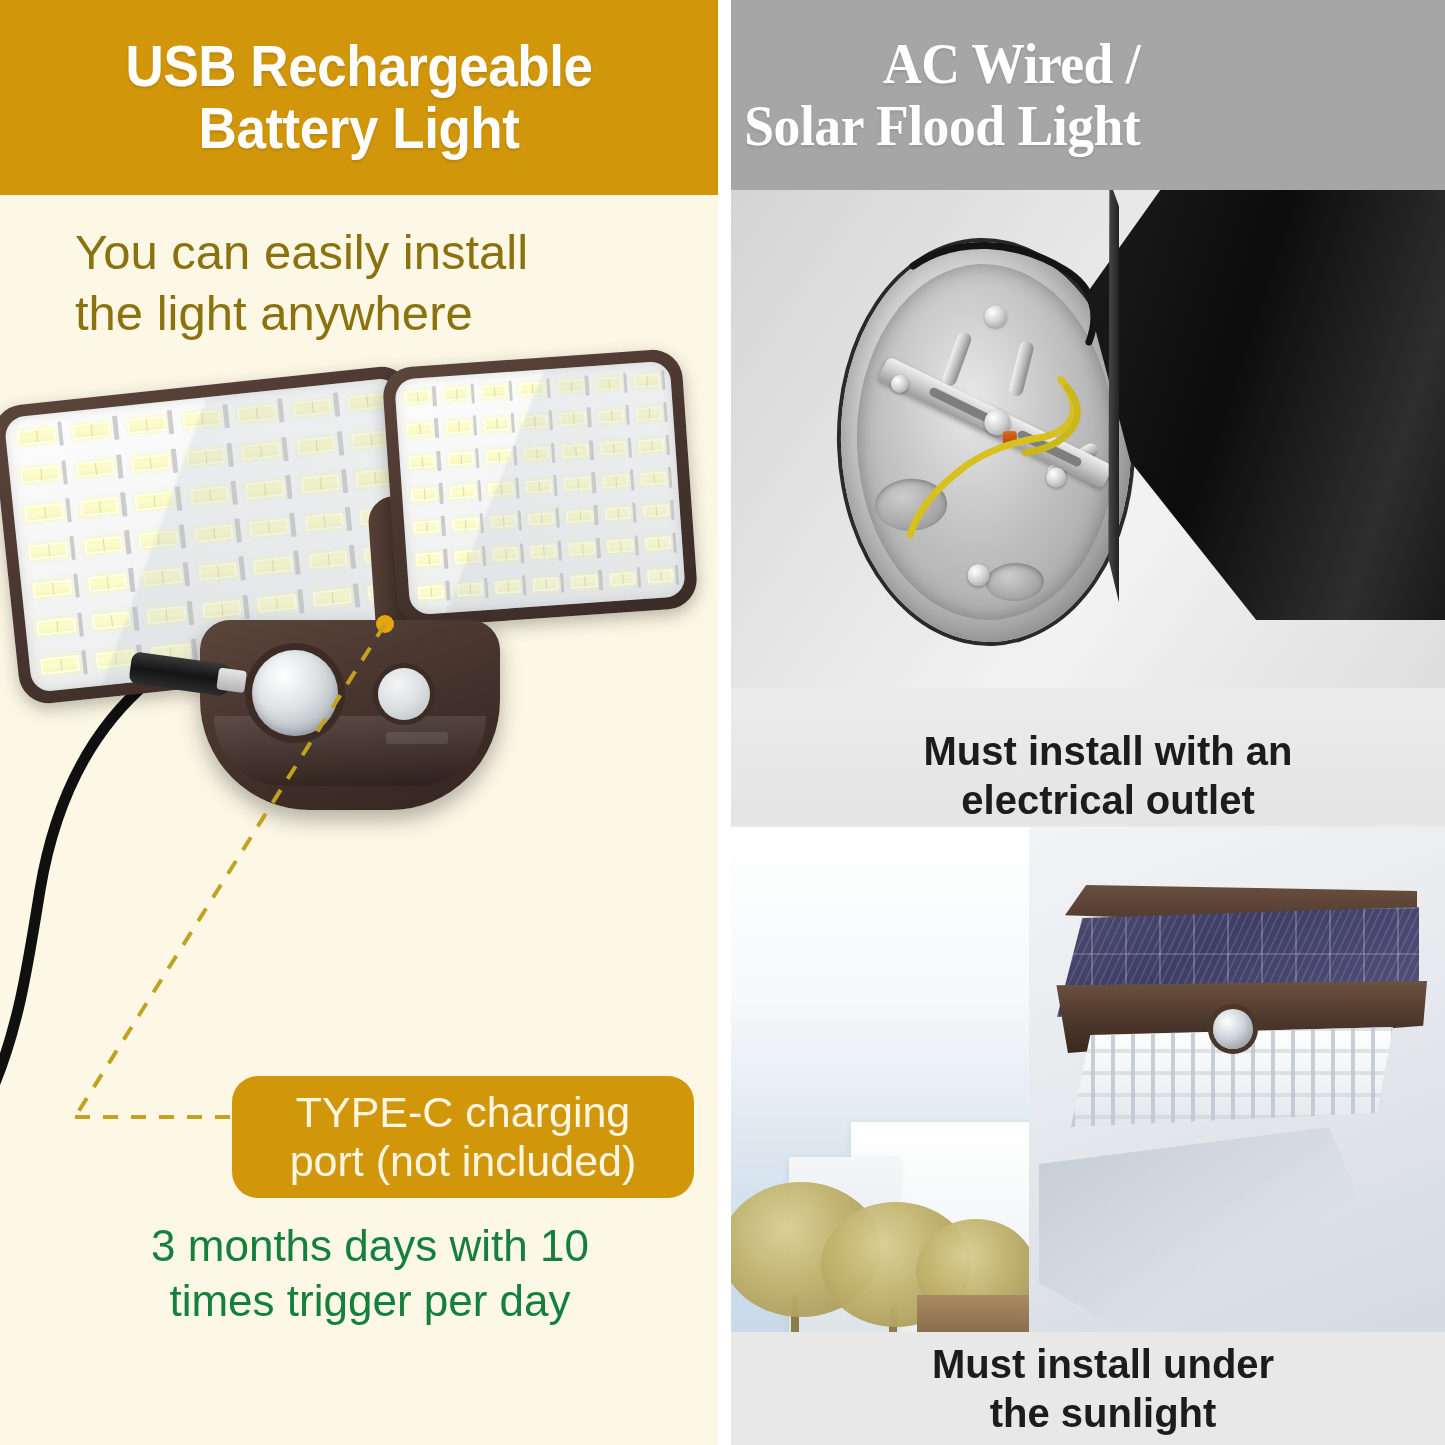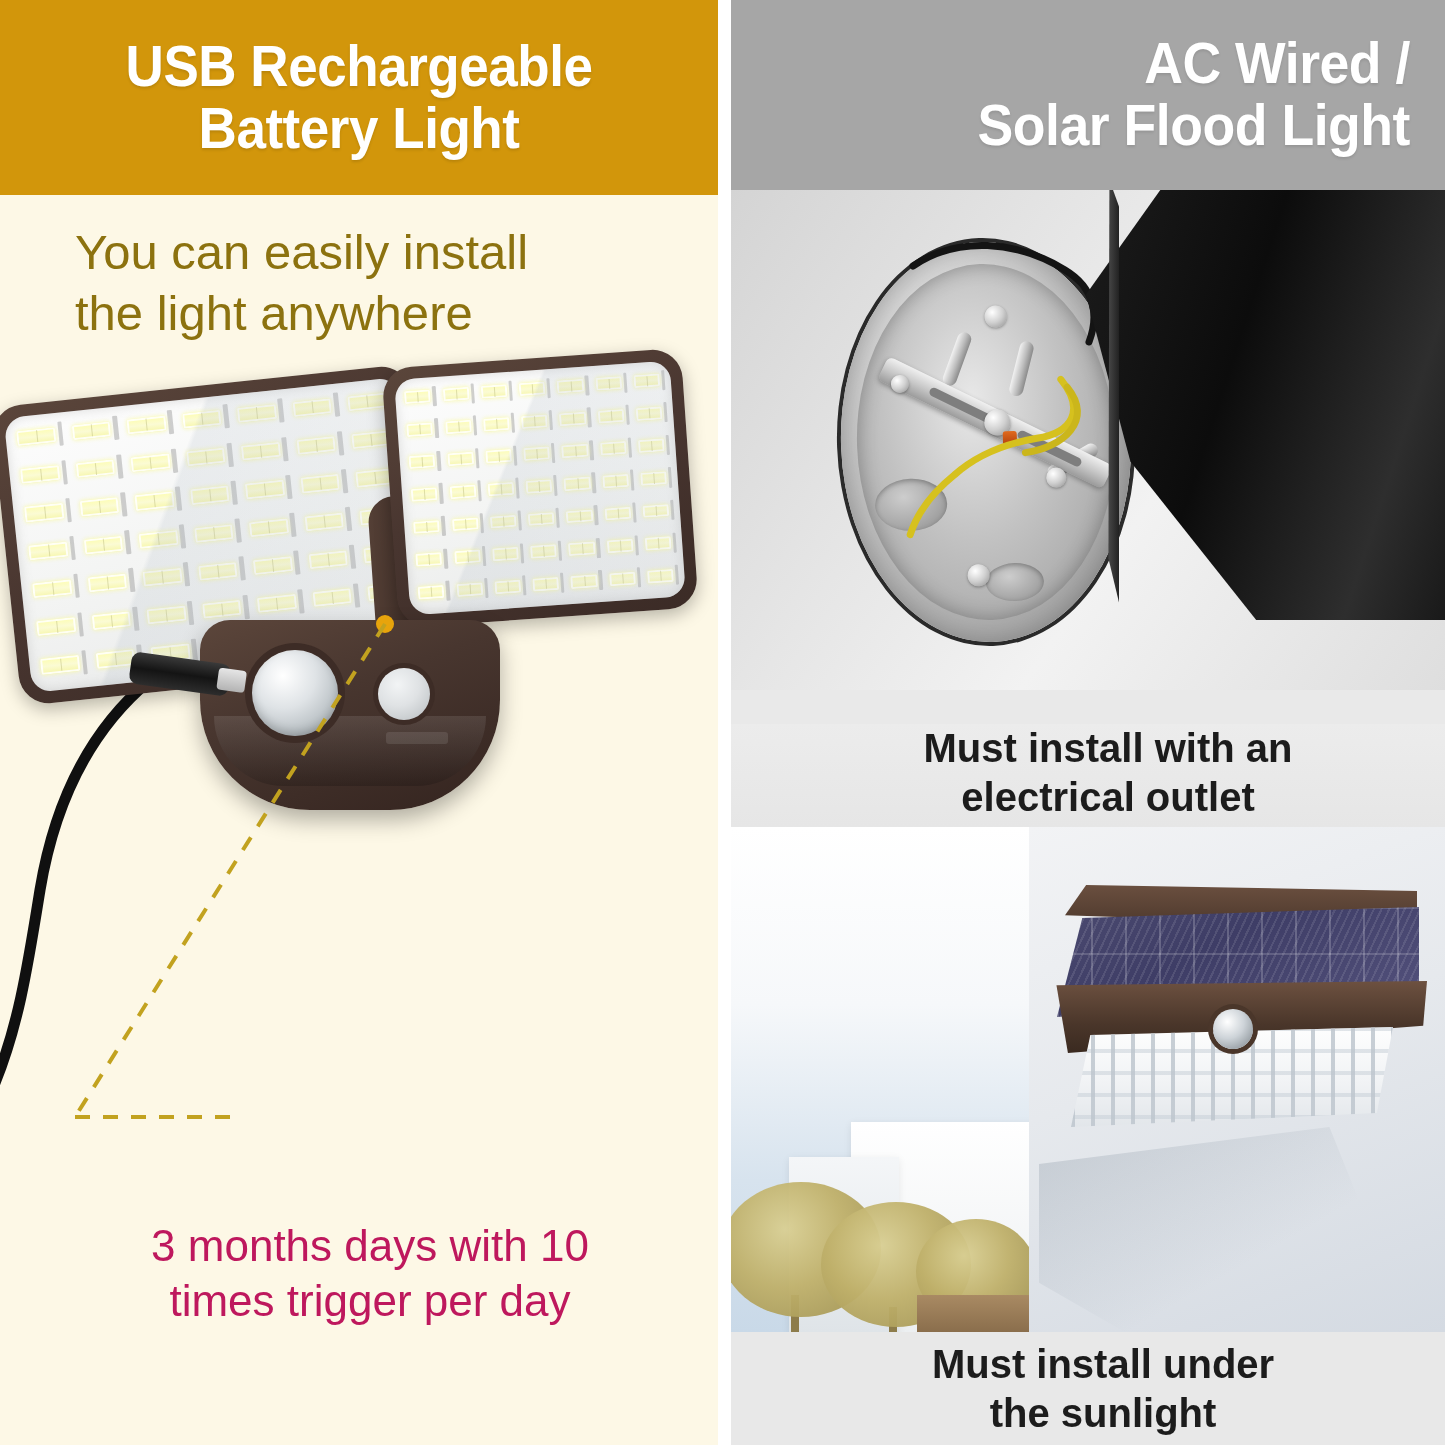--- a/index.html
+++ b/index.html
@@ -29,40 +29,40 @@
     position:absolute;left:75px;top:222px;width:560px;
     color:#8C720F;font-size:49px;line-height:1.25;
     white-space:pre-line;
   }
 
   
   .right-col{position:absolute;left:731px;top:0;width:714px;height:1445px;background:#E9E9E9;}
   .right-header{
     position:absolute;left:0;top:0;width:714px;height:190px;
     background:#A6A6A6;
-    display:flex;align-items:center;justify-content:flex-end;
+    display:flex;align-items:center;justify-content:flex-start;font-family:Liberation Serif, serif;
   }
   .right-header-text{
     color:#ffffff;font-weight:bold;font-size:57px;line-height:1.08;
     text-align:right;padding-right:22px;letter-spacing:-0.5px;
     transform:scaleX(0.94);
     white-space:pre-line;
     text-shadow:0 2px 3px rgba(0,0,0,0.10);
   }
 
   
   .photo-box{
     position:absolute;left:0;top:190px;width:714px;height:500px;
     background:linear-gradient(125deg,#d4d4d4 0%,#e6e6e6 35%,#f2f2f2 60%,#dedede 100%);
     overflow:hidden;
   }
   .caption-band-1{
-    position:absolute;left:0;top:724px;width:714px;height:137px;
+    position:absolute;left:0;top:688px;width:714px;height:137px;
     background:linear-gradient(180deg,#ececec 0%,#e4e4e4 100%);
-    display:flex;align-items:flex-start;justify-content:center;
+    display:flex;align-items:flex-end;justify-content:center;
   }
   .caption-1-text{
     color:#1c1c1c;font-weight:bold;font-size:40px;line-height:1.22;
     text-align:center;white-space:pre-line;padding-left:40px;
   }
 
   
   .photo-wall{
     position:absolute;left:0;top:827px;width:714px;height:505px;overflow:hidden;
     background:#e7eaee;
@@ -194,21 +194,21 @@
   .pill{
     position:absolute;left:232px;top:1076px;width:462px;height:122px;
     background:#D2960B;border-radius:26px;z-index:35;
     display:flex;align-items:center;justify-content:center;
   }
   .pill-text{
     color:#FCF6E2;font-size:43px;line-height:1.14;text-align:center;white-space:pre-line;
   }
   .bottom-note{
     position:absolute;left:90px;top:1218px;width:560px;
-    color:#be185d;font-size:44px;line-height:1.25;text-align:center;white-space:pre-line;
+    color:#15803d;font-size:44px;line-height:1.25;text-align:center;white-space:pre-line;
   }
 
   
   .jbox{
     position:absolute;left:110px;top:52px;width:290px;height:400px;
     border-radius:50%;
     background:radial-gradient(ellipse at 40% 35%,#f4f4f4 0%,#cfcfcf 35%,#a9a9a9 70%,#8c8c8c 100%);
     box-shadow:0 0 0 4px #2a2a2a, inset 0 0 26px rgba(0,0,0,0.22);
     transform:rotate(-2deg);
   }
@@ -685,20 +685,24 @@
     <svg class="cable-svg" viewBox="0 0 700 760">
       <path d="M 150 350 C 90 400, 55 470, 40 560 C 28 635, 18 700, -8 760" fill="none" stroke="#101010" stroke-width="11" stroke-linecap="round"></path>
     </svg>
 
     <svg class="leader-svg" viewBox="0 0 700 820">
       <circle cx="385" cy="294" r="9" fill="#E7A40C"></circle>
       <path d="M 385 294 L 75 787" fill="none" stroke="#C2A21F" stroke-width="4" stroke-dasharray="15 13"></path>
       <path d="M 75 787 L 243 787" fill="none" stroke="#C2A21F" stroke-width="4" stroke-dasharray="15 13"></path>
     </svg>
 
+    <div class="pill">
+      <div class="pill-text">TYPE-C charging
+port (not included)</div>
+    </div>
 
     <div class="bottom-note">3 months days with 10
 times trigger per day</div>
   </div>
 
   <div class="right-col">
 
     <div class="right-header">
       <div class="right-header-text">AC Wired /
 Solar Flood Light</div>

